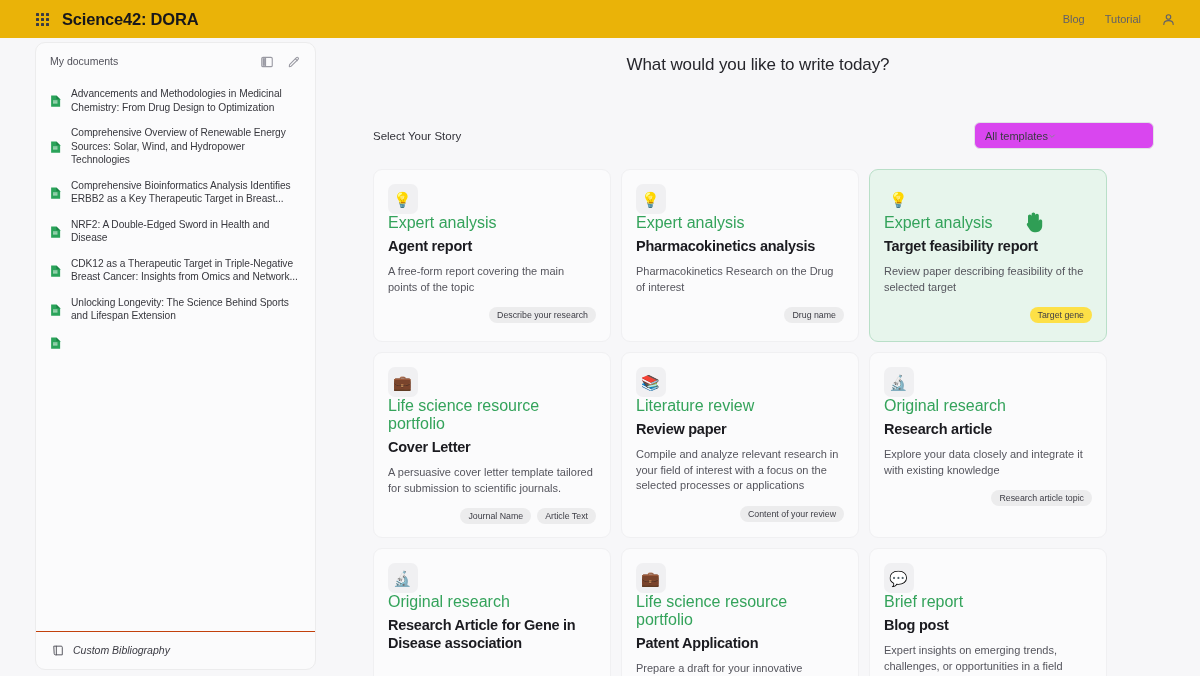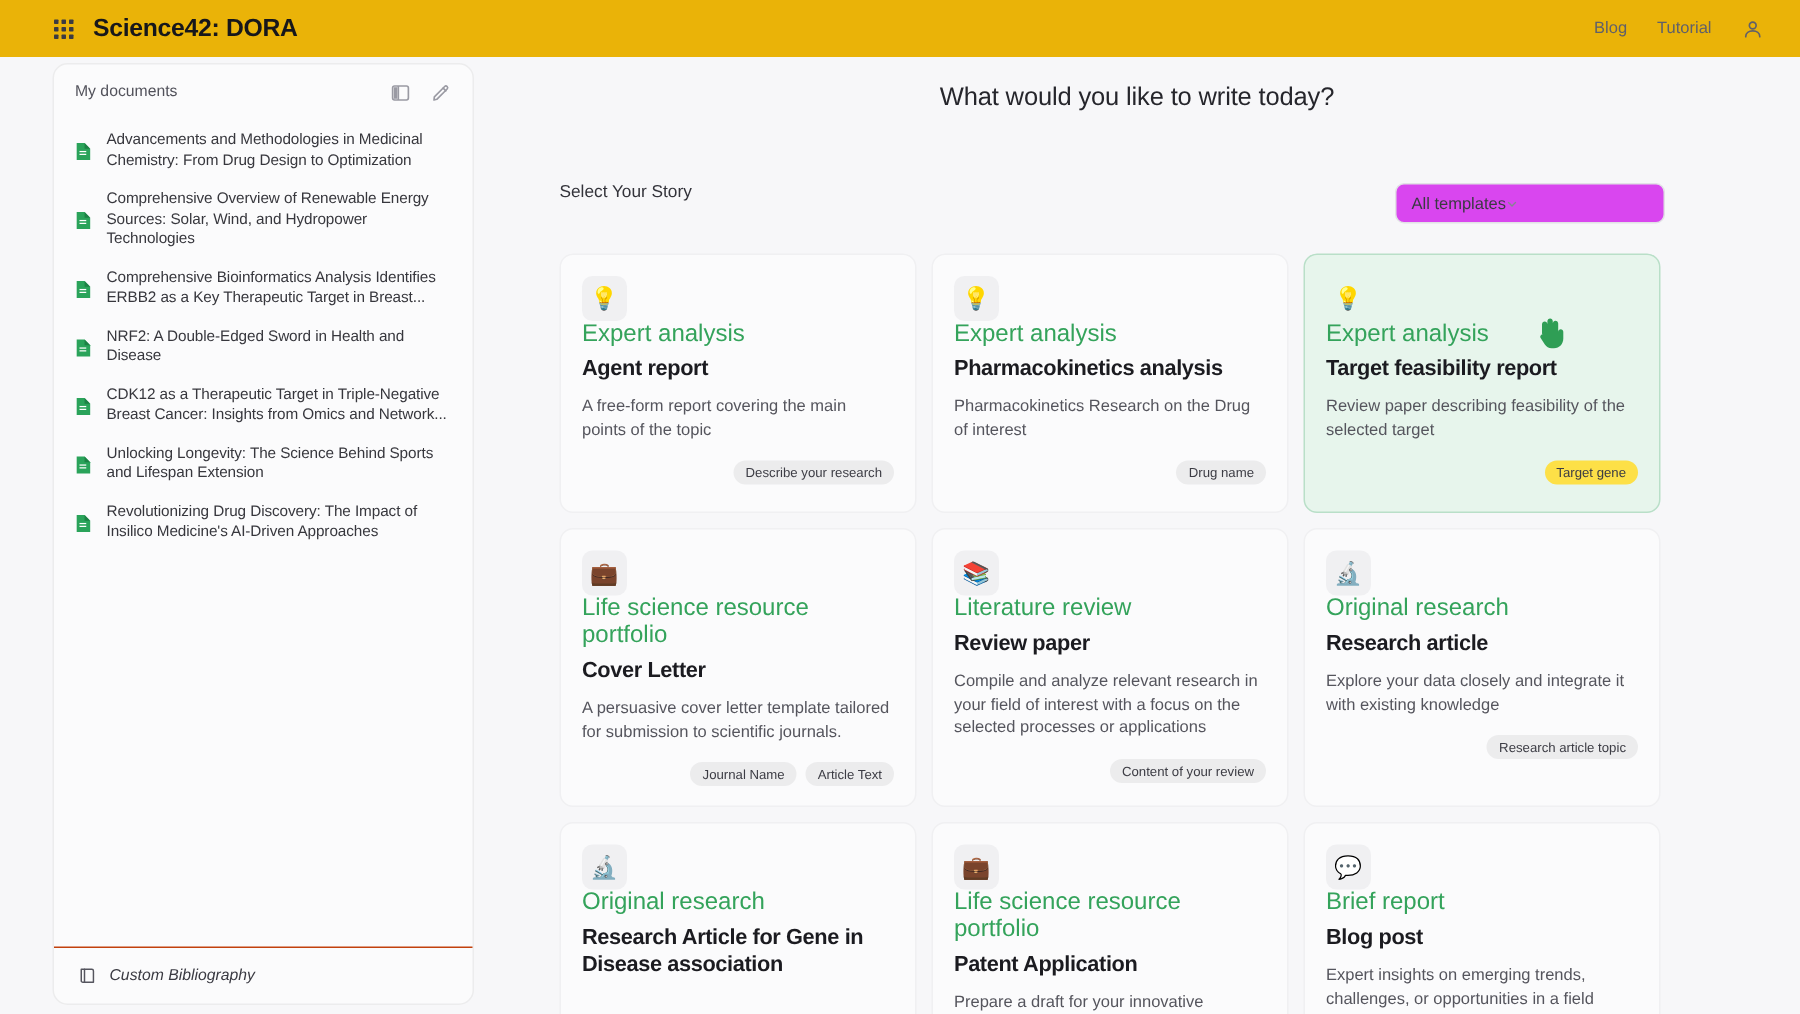--- a/index.html
+++ b/index.html
@@ -59,21 +59,21 @@
   .sb-foot-label { font-size: 10.5px; color: #3a3a42; }
   .book-icon { width: 13px; height: 13px; color: #55555e; display: block; }
 
   
   .main { position: absolute; left: 316px; top: 38px; width: 884px; height: 638px; }
   .page-title {
     text-align: center; font-size: 17px; color: #26262c; font-weight: 400;
     margin-top: 17px; letter-spacing: -0.1px;
   }
   .section-row {
-    display: flex; margin: 47px 90px 0 57px;
+    display: flex; align-items: center; margin: 47px 46px 0 57px;
   }
   .section-label { font-size: 11.5px; color: #33333a; }
   .tpl-select {
     margin-left: auto; width: 180px; height: 27px; border: 1px solid #e2e2e6;
     background: #d946ef; border-radius: 6px; display: flex; align-items: center;
     padding: 0 10px; cursor: pointer;
   }
   .tpl-select-label { font-size: 11px; color: #3a3a42; }
   .caret { margin-left: auto; width: 8px; height: 8px; color: #85858f; display:block; }
 
@@ -217,21 +217,20 @@
         </svg>
         <div class="doc-title">Unlocking Longevity: The Science Behind Sports and Lifespan Extension</div>
       </div>
       <div class="doc-item">
         <svg class="doc-ico" viewBox="0 0 16 18">
           <path d="M1.5 1.5h7l5 5v10h-12z" fill="#2aa35a"></path>
             <path d="M8.5 1.5l5 5h-5z" fill="#1d8145"></path>
           <rect x="4" y="8.5" width="6" height="1.1" fill="#fff"></rect>
             <rect x="4" y="11" width="6" height="1.1" fill="#fff"></rect>
         </svg>
-        <div class="doc-title">Revolutionizing Drug Discovery: The Impact of Insilico Medicine's AI-Driven Approaches</div>
       </div>
     </div>
 
     <div class="sb-foot">
       <span>
         <svg class="book-icon" viewBox="0 0 24 24" fill="none" stroke="currentColor" stroke-width="1.8" stroke-linecap="round" stroke-linejoin="round">
           <path d="M4 4h13a2 2 0 0 1 2 2v14H6a2 2 0 0 1-2-2z"></path>
           <line x1="8" y1="4" x2="8" y2="20"></line>
         </svg>
       </span>

